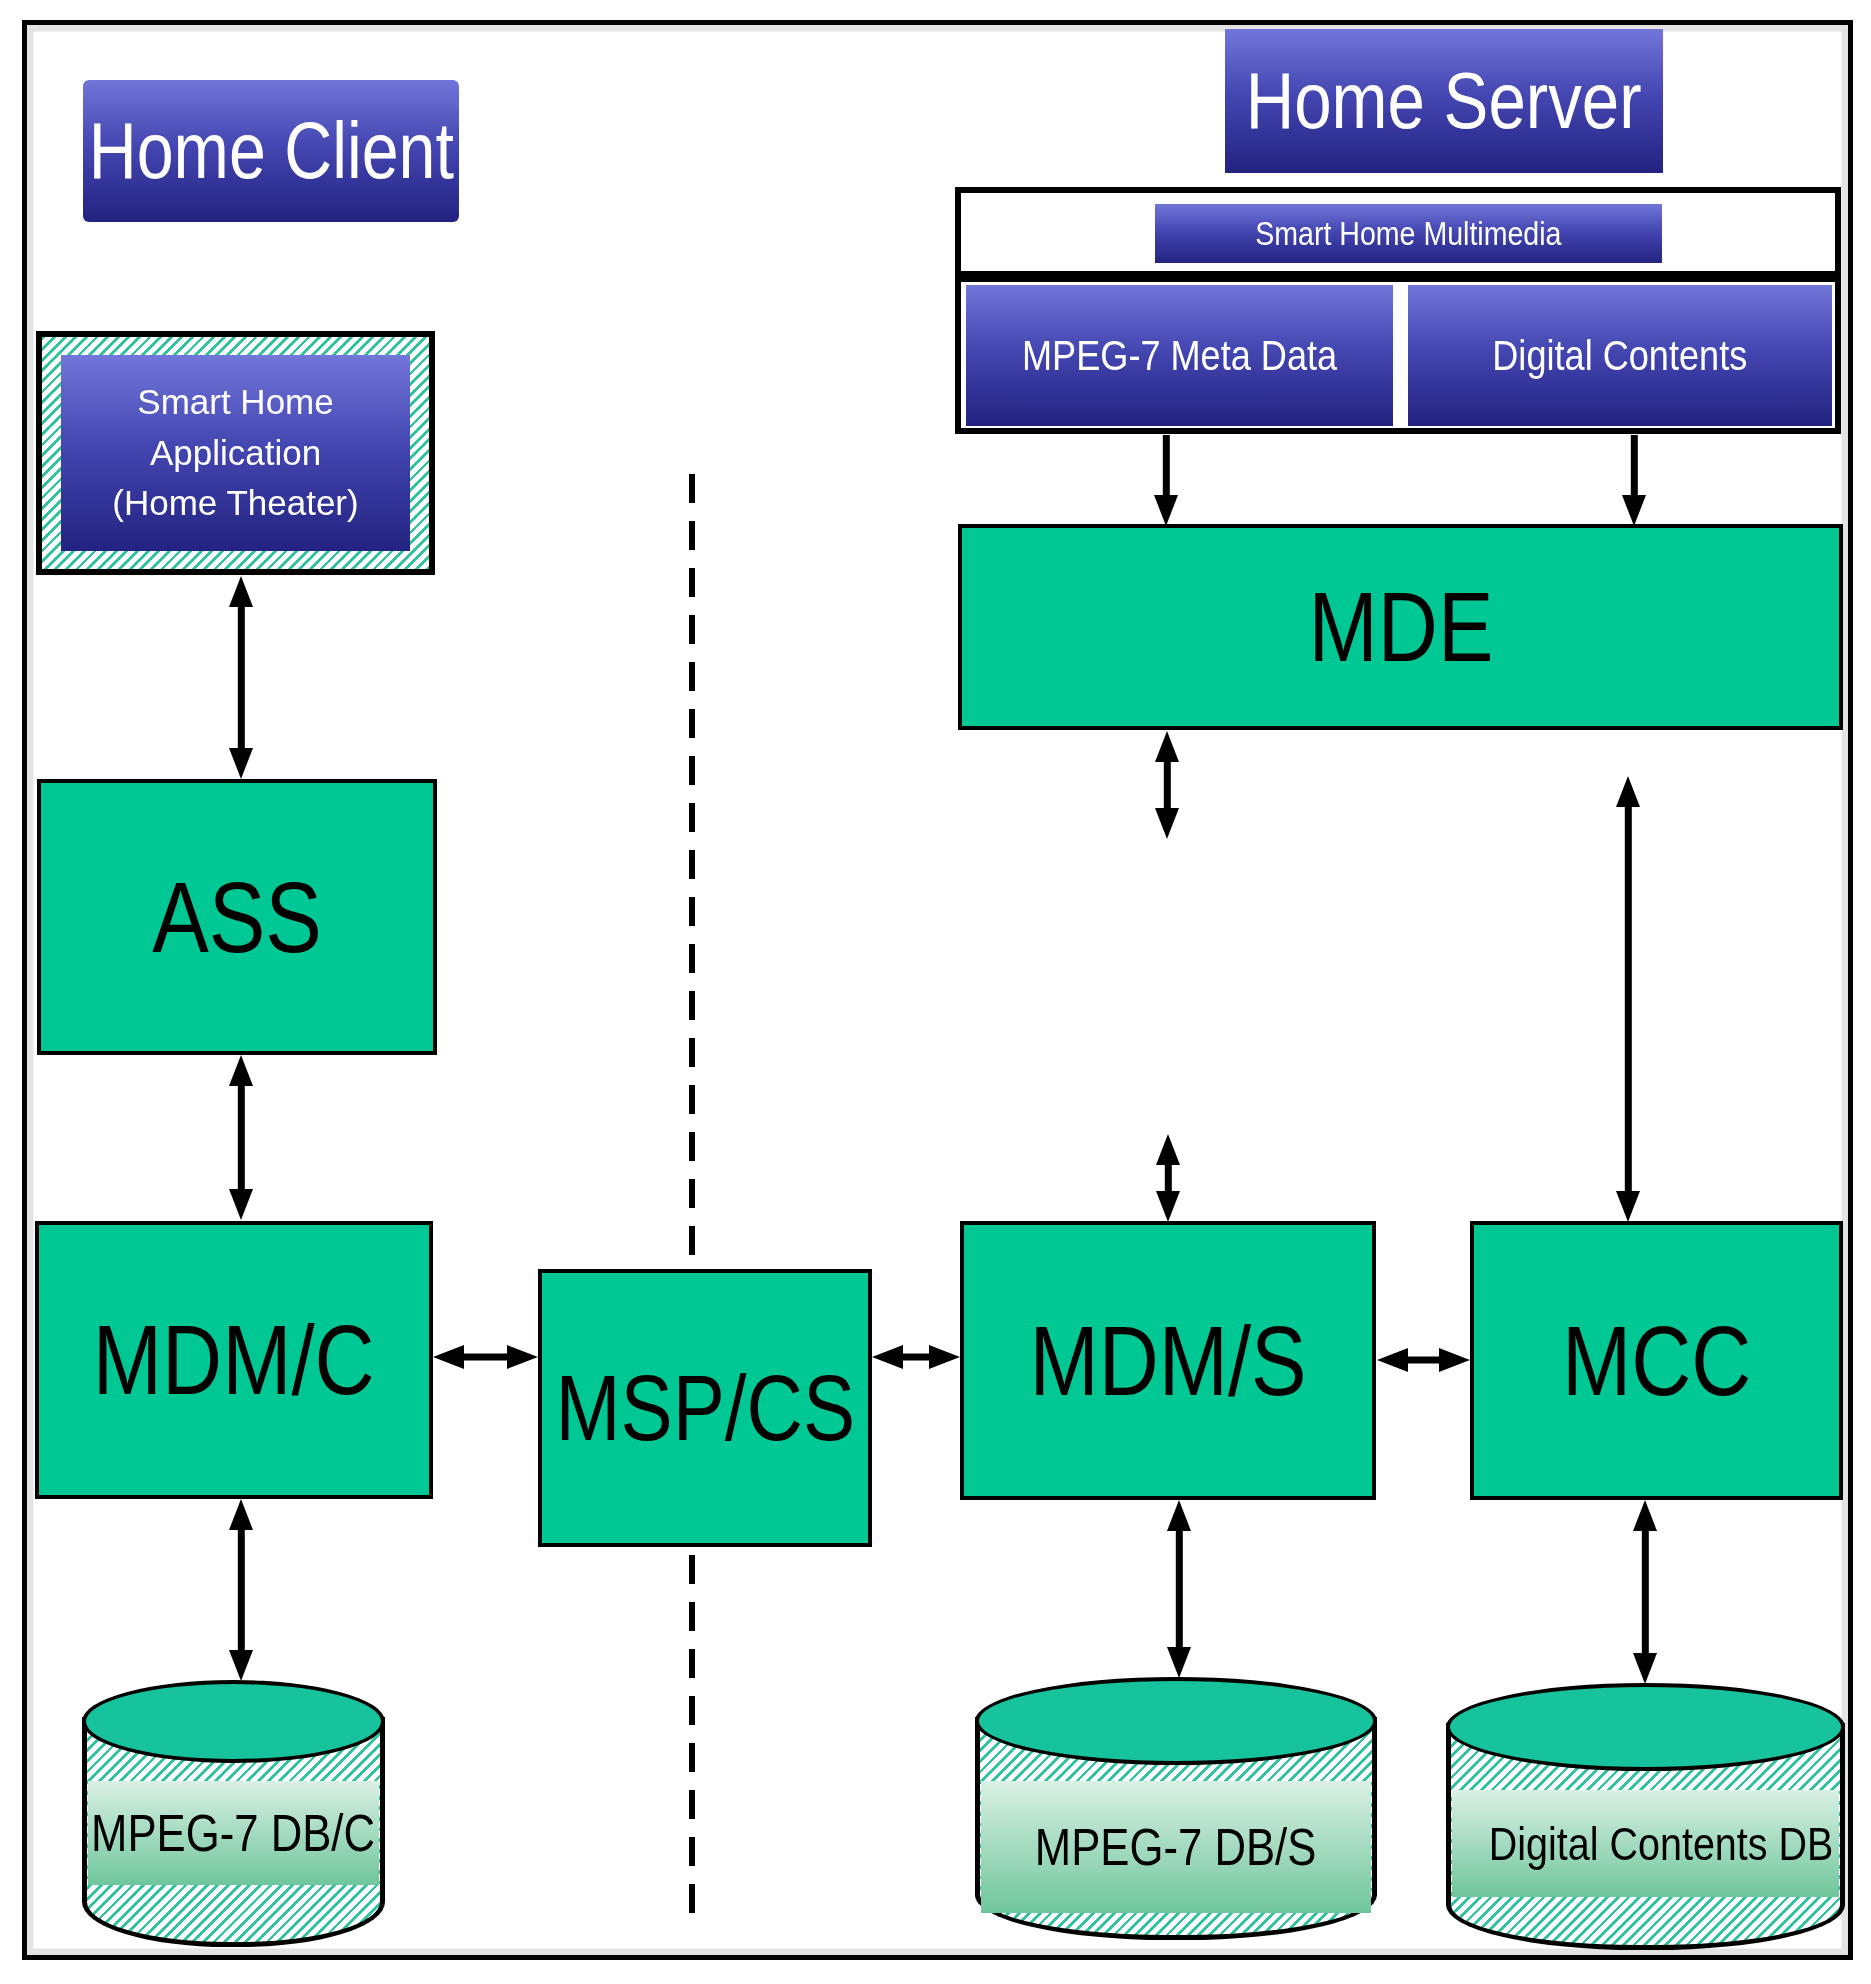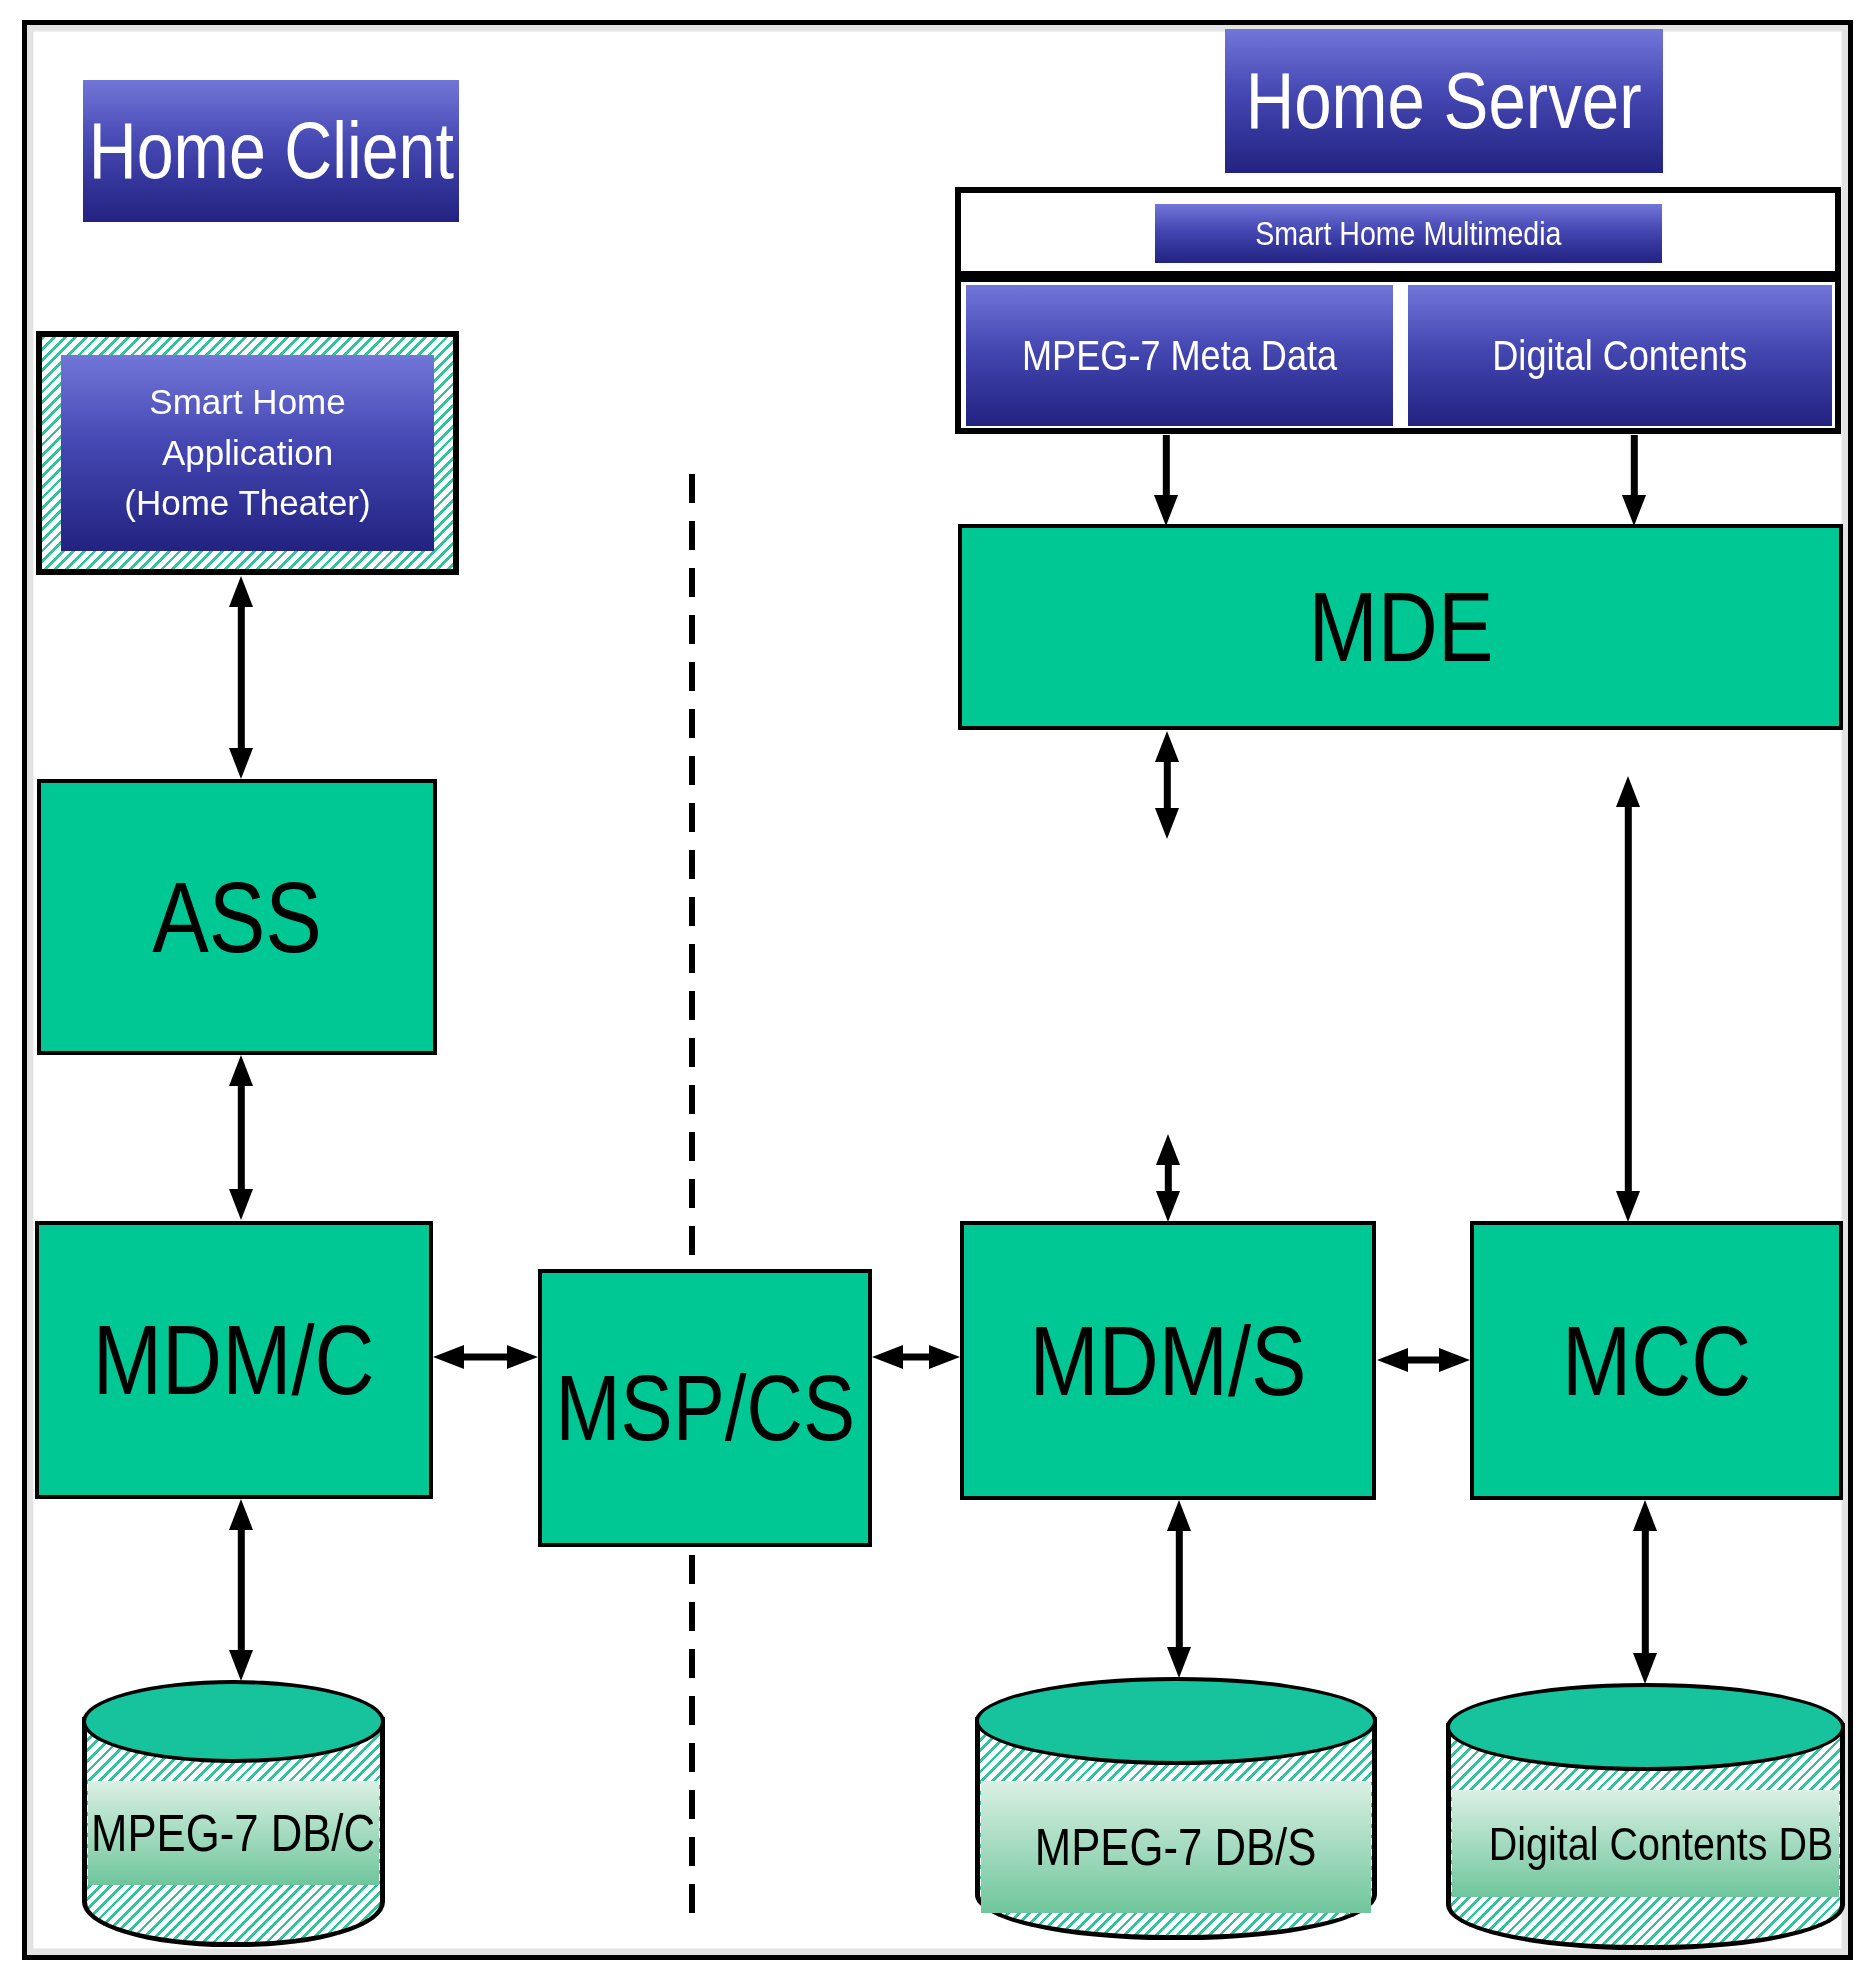--- a/index.html
+++ b/index.html
@@ -12,33 +12,33 @@
 
   
   .bluebox{position:absolute;display:flex;align-items:center;justify-content:center;
            background:linear-gradient(180deg,var(--blue-top,#7276d8) 0%,var(--blue-mid,#4547b2) 45%,var(--blue-bottom,#222280) 100%);
            color:#fff;white-space:nowrap;}
   
   .gbox{position:absolute;display:flex;align-items:center;justify-content:center;
         background:var(--module-green,#00c895);border:4.3px solid #000;white-space:nowrap;}
   .lbl{display:inline-block;transform:scaleX(0.84);}
 
-  #home-client{left:83px;top:80px;width:376px;height:142px;font-size:79px;}
+  #home-client{left:83px;top:80px;width:376px;height:142px;font-size:79px;border-radius:6px;}
   #home-server{left:1225px;top:29px;width:438px;height:144px;font-size:80px;}
 
   
   #server-container{position:absolute;left:955px;top:187px;width:874px;height:235px;
                     border:6.4px solid #000;background:#fff;}
   #smm{left:194px;top:10.7px;width:507px;height:59px;font-size:34px;}
   #server-divider{position:absolute;left:0;top:78px;width:100%;height:10.7px;background:#000;}
   #mpeg7-meta{left:5.3px;top:92px;width:427px;height:141px;font-size:43px;}
   #digital-contents{left:447px;top:92px;width:424px;height:141px;font-size:43px;}
 
   
-  .hatch{background:repeating-linear-gradient(135deg,var(--hatch-teal,#2cc5a0) 0 2.7px,#ffffff 2.7px 7.5px);padding-left:24px;}
+  .hatch{background:repeating-linear-gradient(135deg,var(--hatch-teal,#2cc5a0) 0 2.7px,#ffffff 2.7px 7.5px);}
 
   
   #smart-home-app{position:absolute;left:36px;top:331px;width:387px;height:232px;border:6.4px solid #000;}
   #smart-home-app .inner{position:absolute;left:19px;top:18px;right:19px;bottom:18px;
         background:linear-gradient(180deg,var(--blue-top,#7276d8) 0%,var(--blue-mid,#4547b2) 45%,var(--blue-bottom,#222280) 100%);
         color:#fff;display:flex;flex-direction:column;align-items:center;justify-content:center;
         font-size:35px;line-height:1.45;text-align:center;white-space:nowrap;}
 
   
   #ass  {left:37px;  top:779px;width:392px; height:268px;font-size:101px;}

